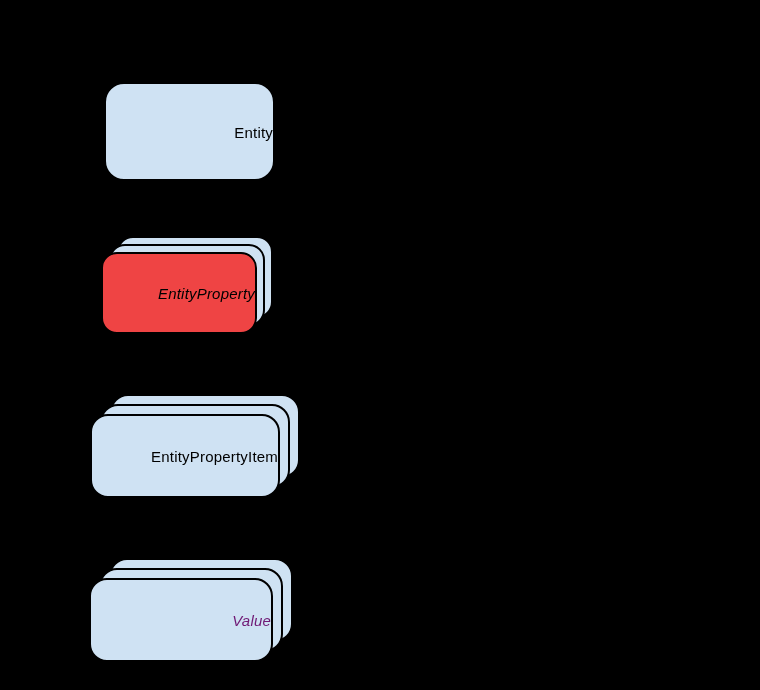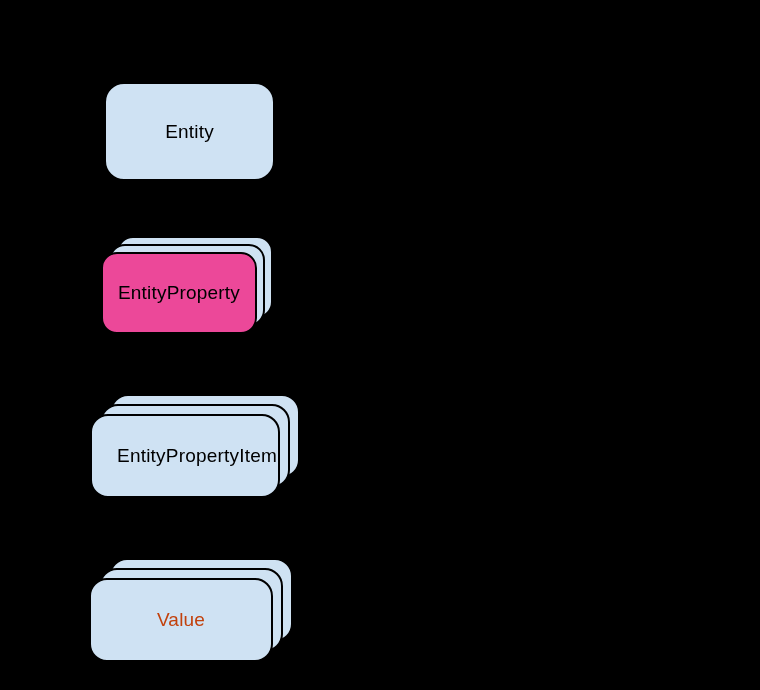--- a/index.html
+++ b/index.html
@@ -24,51 +24,51 @@
     position: absolute;
     box-sizing: border-box;
     border: 2px solid #000000;
     background: #cfe2f3;
   }
   .node-label {
     position: absolute;
     left: 0; right: 0;
     top: 50%;
     transform: translateY(-50%);
-    text-align: center;
-    font-size: 19px;
+    text-align: right;
+    font-size: 15px;
     color: #000000;
     letter-spacing: 0.2px;
     white-space: nowrap;
     pointer-events: none;
   }
 </style>
 </head>
 <body>
 
 <div id="canvas" style="width: 760px; height: 690px; background: rgb(0, 0, 0);">
     <div class="node-group">
       <div class="node-card" style="left: 104px; top: 82px; width: 171px; height: 99px; border-radius: 20px; background: rgb(207, 226, 243); border-color: rgb(0, 0, 0);">
         <div class="node-label" style="color: rgb(0, 0, 0);">Entity</div>
       </div>
     </div>
     <div class="node-group">
       <div class="node-card" style="left: 117px; top: 236px; width: 156px; height: 82px; border-radius: 16px; background: rgb(207, 226, 243); border-color: rgb(0, 0, 0);"></div>
       <div class="node-card" style="left: 109px; top: 244px; width: 156px; height: 82px; border-radius: 16px; background: rgb(207, 226, 243); border-color: rgb(0, 0, 0);"></div>
-      <div class="node-card" style="left: 101px; top: 252px; width: 156px; height: 82px; border-radius: 16px; background: #ec4899; border-color: rgb(0, 0, 0);">
+      <div class="node-card" style="left: 101px; top: 252px; width: 156px; height: 82px; border-radius: 16px; background: #ef4444; border-color: rgb(0, 0, 0); font-style: italic;">
         <div class="node-label" style="color: rgb(0, 0, 0);">EntityProperty</div>
       </div>
     </div>
     <div class="node-group">
       <div class="node-card" style="left: 110px; top: 394px; width: 190px; height: 84px; border-radius: 18px; background: rgb(207, 226, 243); border-color: rgb(0, 0, 0);"></div>
       <div class="node-card" style="left: 100px; top: 404px; width: 190px; height: 84px; border-radius: 18px; background: rgb(207, 226, 243); border-color: rgb(0, 0, 0);"></div>
       <div class="node-card" style="left: 90px; top: 414px; width: 190px; height: 84px; border-radius: 18px; background: rgb(207, 226, 243); border-color: rgb(0, 0, 0);">
         <div class="node-label" style="color: rgb(0, 0, 0); margin-left: 24px;">EntityPropertyItem</div>
       </div>
     </div>
     <div class="node-group">
       <div class="node-card" style="left: 109px; top: 558px; width: 184px; height: 84px; border-radius: 18px; background: rgb(207, 226, 243); border-color: rgb(0, 0, 0);"></div>
       <div class="node-card" style="left: 99px; top: 568px; width: 184px; height: 84px; border-radius: 18px; background: rgb(207, 226, 243); border-color: rgb(0, 0, 0);"></div>
       <div class="node-card" style="left: 89px; top: 578px; width: 184px; height: 84px; border-radius: 18px; background: rgb(207, 226, 243); border-color: rgb(0, 0, 0);">
-        <div class="node-label" style="color: #c2410c;">Value</div>
+        <div class="node-label" style="color: #701a75; font-style: italic;">Value</div>
       </div>
     </div>
   </div>
 
 </body></html>

